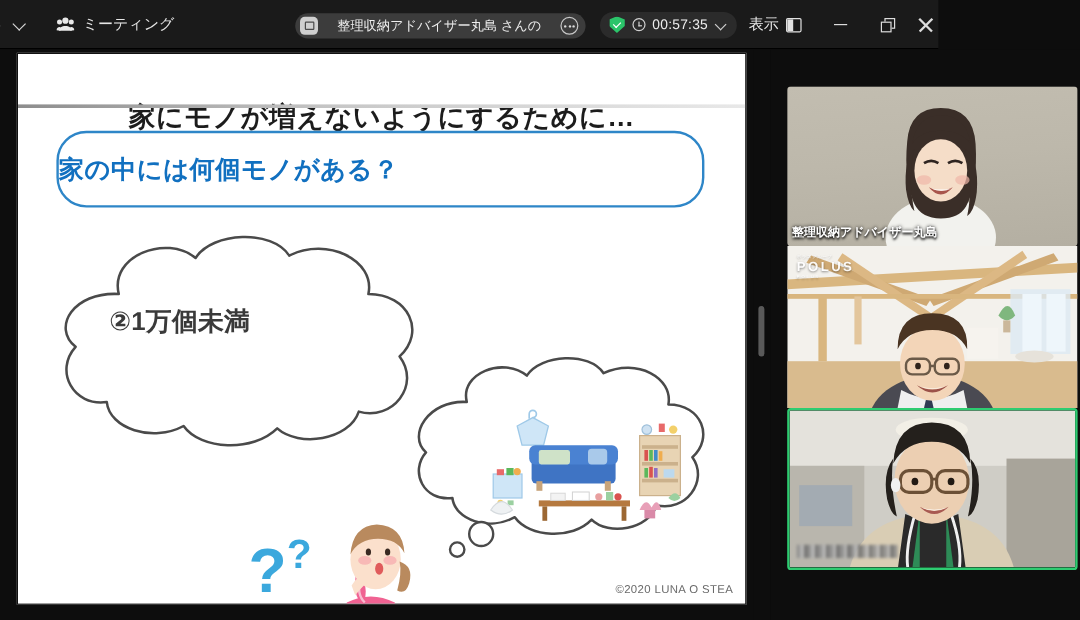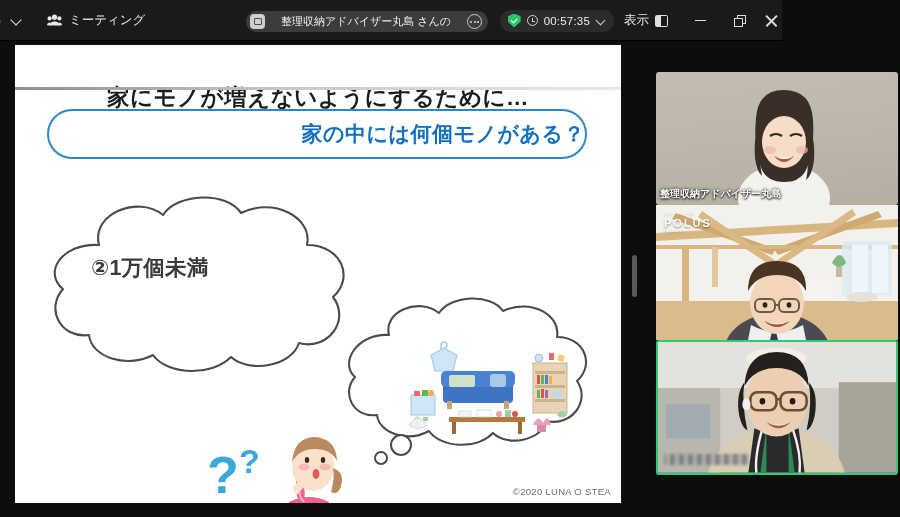--- a/index.html
+++ b/index.html
@@ -125,23 +125,23 @@
     position: absolute; left: 0; top: 8px; width: 100%;
     text-align: center; font-size: 22.5px; font-weight: 700; color: #1c1c1c;
     letter-spacing: .5px;
     margin-top: 29px;
   }
   .title-rule {
     position: absolute; left: 0; top: 42px; width: 100%; height: 3px;
     background: linear-gradient(to right, #8d8d8d 0%, #c8c8c8 45%, #e8e8e8 100%);
   }
   .q-box {
-    position: absolute; left: 32px; top: 64px; width: 540px; height: 50px;
+    position: absolute; left: 32px; top: 64px; width: 540px; height: 64px;
     border: 2.2px solid #2e86c8; border-radius: 25px; background: #fff;
-    display: flex; align-items: center; justify-content: flex-end;
+    display: flex; align-items: center; justify-content: flex-start;
   }
   .q-box .txt { font-size: 21px; font-weight: 700; color: #1170c0; letter-spacing: .5px; }
 
   .bubble-left { position: absolute; left: 30px; top: 148px; width: 320px; height: 180px; }
   .bubble-right { position: absolute; left: 330px; top: 250px; width: 250px; height: 165px; }
   .bubble-left svg, .bubble-right svg { width: 100%; height: 100%; overflow: visible; }
 
   .opts {
     position: absolute; left: 76px; top: 208px; width: 260px;
     font-size: 21.5px; font-weight: 700; color: #3a3a3a;

